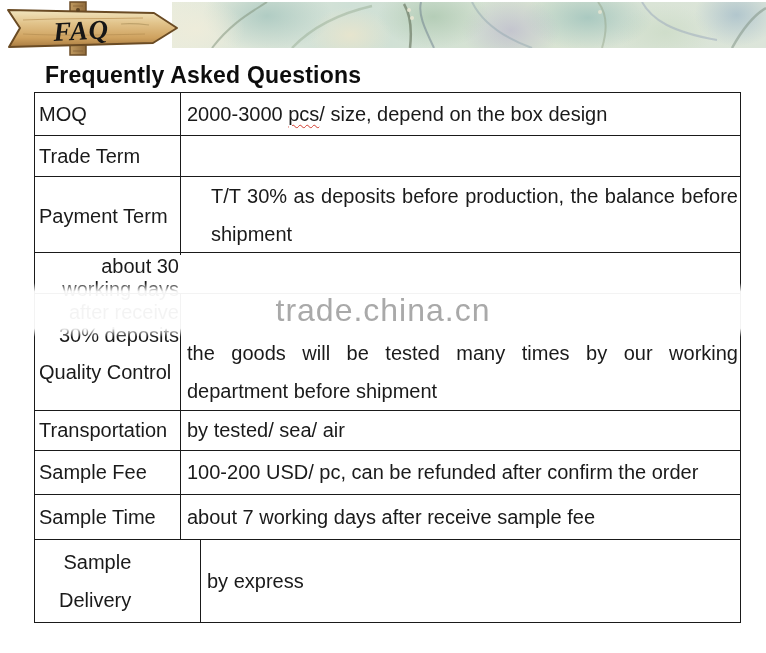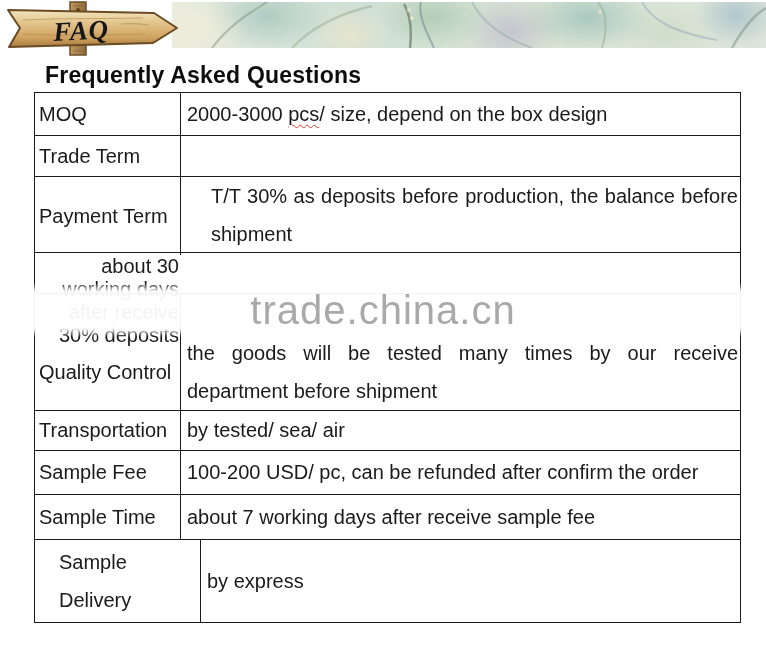--- a/index.html
+++ b/index.html
@@ -33,35 +33,35 @@
   .ftable{
     position:absolute;top:92px;left:34px;width:705px;
     border:1px solid #1a1a1a;font-size:20px;line-height:1.15;
   }
   .frow{display:grid;grid-template-columns:146px 1fr;border-bottom:1px solid #1a1a1a;box-sizing:border-box;}
   .frow:last-child{border-bottom:none;margin-left:20px;}
   .r0{height:43px}.r1{height:41px}.r2{height:76px}.r3{height:41px}
   .r4{height:117px}.r5{height:40px}.r6{height:44px}.r7{height:45px}.r8{height:82px}
   .lbl{
     border-right:1px solid #1a1a1a;display:flex;align-items:center;
-    padding:2px 2px 2px 4px;white-space:pre-line;box-sizing:border-box;
+    padding:2px 2px 2px 4px;white-space:pre-line;box-sizing:border-box;text-align:right;
   }
   .val{display:flex;align-items:center;padding:2px 2px 2px 6px;box-sizing:border-box;text-align:right;}
   .val.justify{display:block;text-align:justify;line-height:38px;padding-top:0;}
   .r2 .val.justify{padding-top:0;display:flex;flex-direction:column;justify-content:center;display:block;margin-left:24px;}
   .r4 .val.justify{padding-top:40px;}
   .r4 .lbl{padding-top:40px;}
   .r8 .lbl{line-height:38px;}
   .sq{text-decoration:underline wavy #d03c2f 1px;text-underline-offset:3px;}
   
   .wm{
     position:absolute;top:283px;left:0;width:766px;height:54px;z-index:5;
     display:flex;align-items:center;justify-content:center;
     background:linear-gradient(180deg,rgba(255,255,255,0) 0%,rgba(255,255,255,.95) 16%,rgba(255,255,255,.95) 84%,rgba(255,255,255,0) 100%);
-    font-size:40px;color:#a9a9a9;letter-spacing:1px;
+    font-size:32px;color:#a9a9a9;letter-spacing:1px;
   }
 </style>
 </head>
 <body>
 
 <div class="page">
 
   <div class="banner">
     <div class="watercolor">
       <svg viewBox="0 0 594 46" preserveAspectRatio="none">
@@ -127,21 +127,21 @@
       <div class="lbl">Payment Term</div>
       <div class="val justify">T/T 30% as deposits before production, the balance before shipment</div>
     </div>
 
     <div class="frow r3">
       <div class="val">about 30 working days after receive 30% deposits</div>
     </div>
 
     <div class="frow r4">
       <div class="lbl">Quality Control</div>
-      <div class="val justify">the goods will be tested many times by our receive department before shipment</div>
+      <div class="val justify">the goods will be tested many times by our working department before shipment</div>
     </div>
 
     <div class="frow r5">
       <div class="lbl">Transportation</div>
       <div class="val">by tested/ sea/ air</div>
     </div>
 
     <div class="frow r6">
       <div class="lbl">Sample Fee</div>
       <div class="val">100-200 USD/ pc, can be refunded after confirm the order</div>

